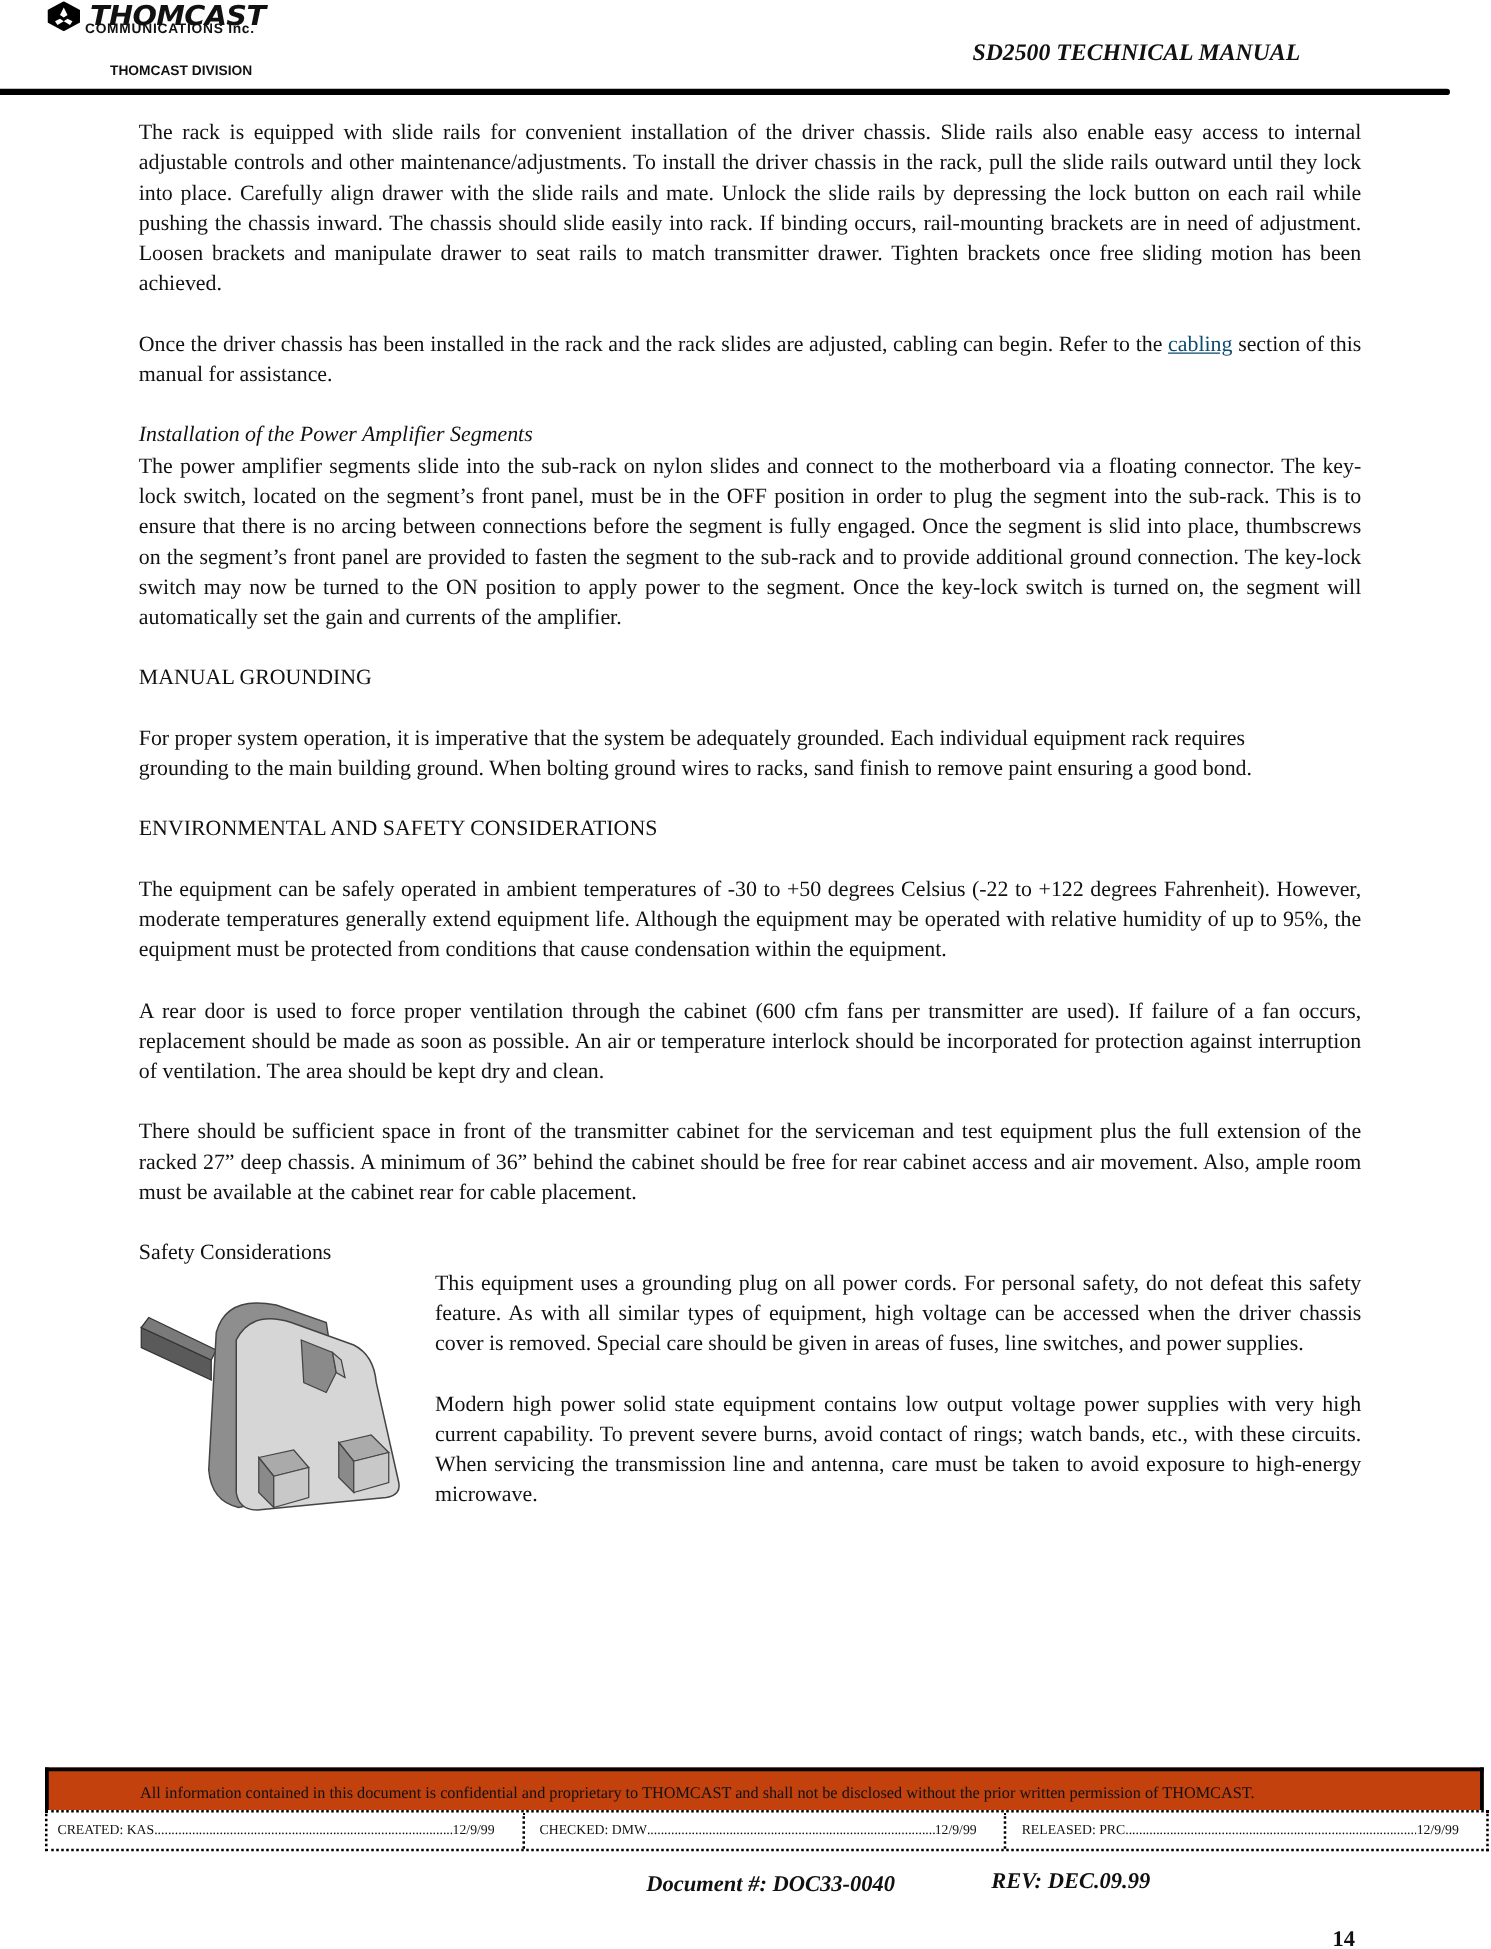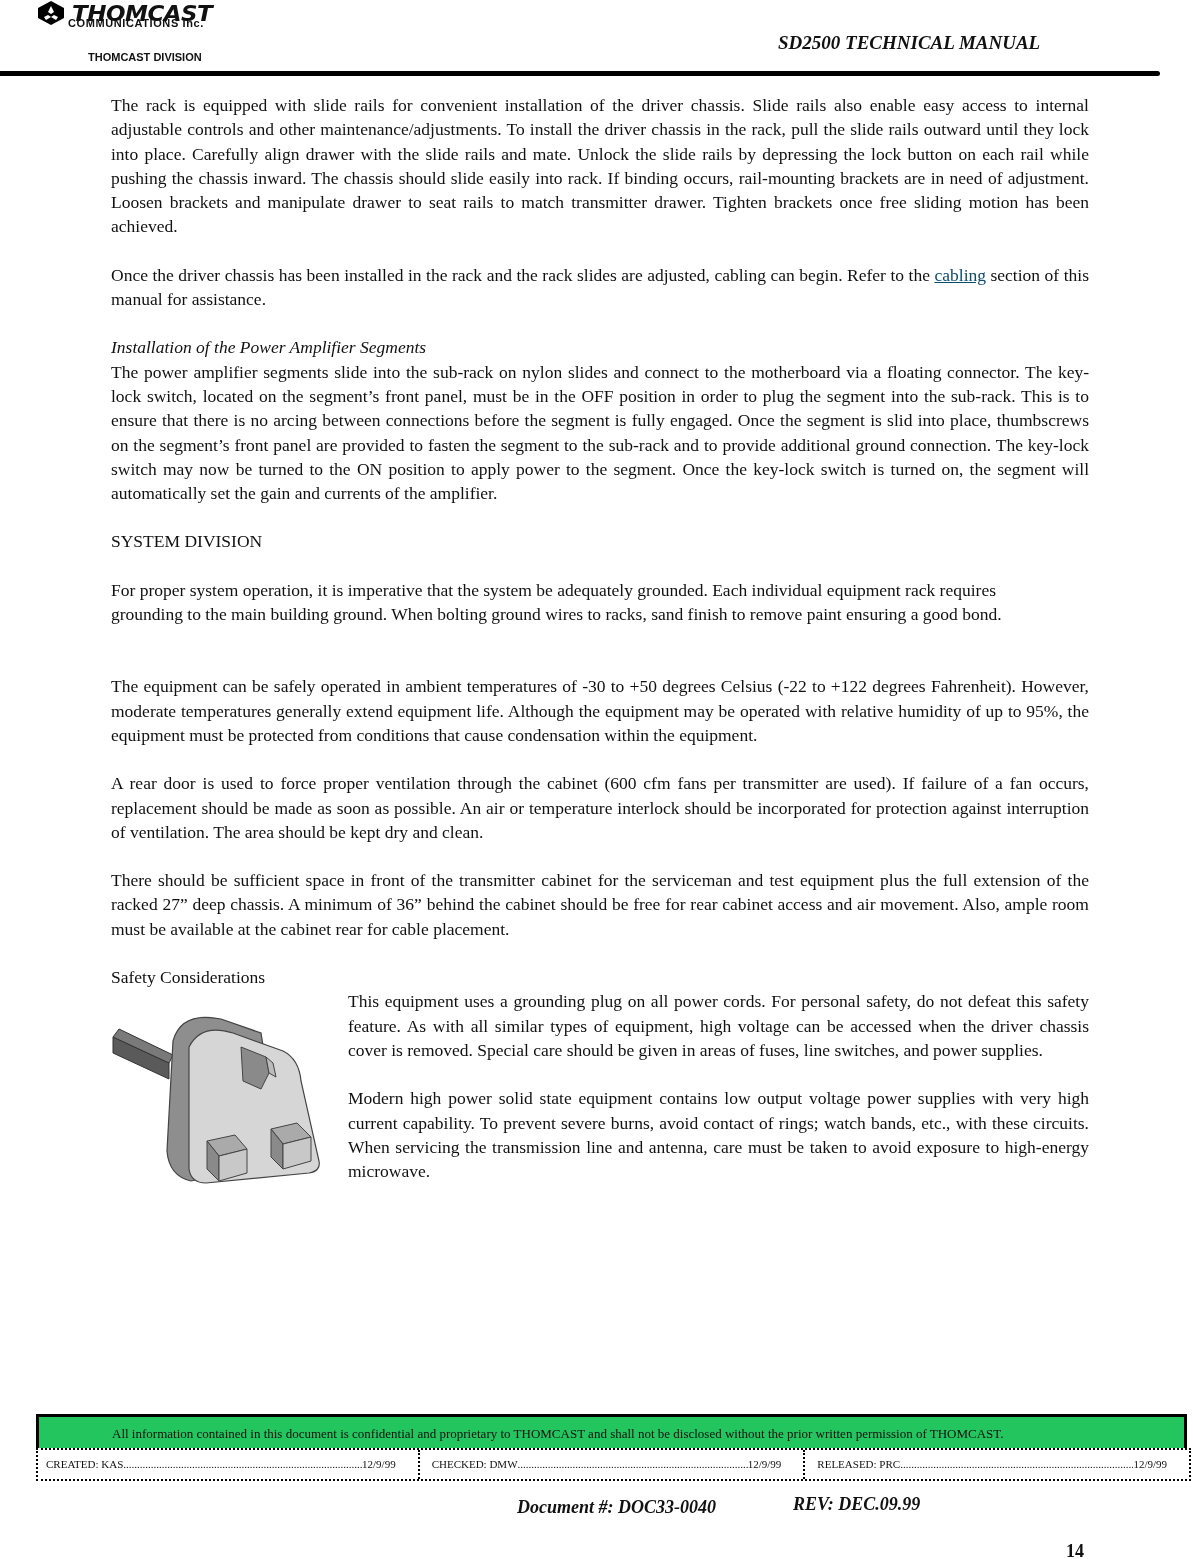--- a/index.html
+++ b/index.html
@@ -44,21 +44,21 @@
 
   .safety-wrap { position: relative; height: 240px; }
   .plug { position: absolute; left: 0; top: 22px; width: 215px; height: 180px; }
   .safety-text { position: absolute; left: 237px; top: 0; width: 741px; }
 
   .footer-box {
     position: absolute; left: 36px; top: 1414px; width: 1155px; height: 68px;
   }
   .conf {
     position: absolute; left: 0; top: 0; width: 1151px; height: 34px;
-    background: #22c55e; border: 3px solid #000; border-bottom: none;
+    background: #c2410c; border: 3px solid #000; border-bottom: none;
     box-sizing: border-box;
     font-size: 13px; line-height: 34px; padding-left: 73px;
   }
   .signoffs {
     position: absolute; left: 0; top: 34px; width: 1155px; height: 33px;
     border: 2px dotted #000; box-sizing: border-box; display: flex;
   }
   .sig {
     flex: 1; font-size: 11px; line-height: 29px; padding-left: 8px; padding-right: 22px;
     display: flex; white-space: nowrap; overflow: hidden;
@@ -101,24 +101,25 @@
 </div>
 
 <div class="content">
   <p class="p">The rack is equipped with slide rails for convenient installation of the driver chassis.  Slide rails also enable easy access to internal adjustable controls and other maintenance/adjustments.  To install the driver chassis in the rack, pull the slide rails outward until they lock into place.  Carefully align drawer with the slide rails and mate.  Unlock the slide rails by depressing the lock button on each rail while pushing the chassis inward.  The chassis should slide easily into rack.  If binding occurs, rail-mounting brackets are in need of adjustment.  Loosen brackets and manipulate drawer to seat rails to match transmitter drawer.  Tighten brackets once free sliding motion has been achieved.</p>
   <div class="gap"></div>
   <p class="p"><span>Once the driver chassis has been installed in the rack and the rack slides are adjusted, cabling can begin.  Refer to the </span><span class="link">cabling</span><span> section of this manual for assistance.</span></p>
   <div class="gap"></div>
   <p class="h ital">Installation of the Power Amplifier Segments</p>
   <p class="p">The power amplifier segments slide into the sub-rack on nylon slides and connect to the motherboard via a floating connector.  The key-lock switch, located on the segment’s front panel, must be in the OFF position in order to plug the segment into the sub-rack.  This is to ensure that there is no arcing between connections before the segment is fully engaged.  Once the segment is slid into place, thumbscrews on the segment’s front panel are provided to fasten the segment to the sub-rack and to provide additional ground connection.  The key-lock switch may now be turned to the ON position to apply power to the segment.  Once the key-lock switch is turned on, the segment will automatically set the gain and currents of the amplifier.</p>
   <div class="gap"></div>
-  <p class="h">SYSTEM DIVISION</p>
+  <p class="h">MANUAL GROUNDING</p>
   <div class="gap"></div>
   <p class="p" style="text-align:left; width:950px;">For proper system operation, it is imperative that the system be adequately grounded.  Each individual equipment rack requires grounding to the main building ground.  When bolting ground wires to racks, sand finish to remove paint ensuring a good bond.</p>
   <div class="gap"></div>
+  <p class="h">ENVIRONMENTAL AND SAFETY CONSIDERATIONS</p>
   <div class="gap"></div>
   <p class="p">The equipment can be safely operated in ambient temperatures of -30 to +50 degrees Celsius (-22 to +122 degrees Fahrenheit).  However, moderate temperatures generally extend equipment life.  Although the equipment may be operated with relative humidity of up to 95%, the equipment must be protected from conditions that cause condensation within the equipment.</p>
   <div class="gap"></div>
   <p class="p">A rear door is used to force proper ventilation through the cabinet (600 cfm fans per transmitter are used).  If failure of a fan occurs, replacement should be made as soon as possible.  An air or temperature interlock should be incorporated for protection against interruption of ventilation.  The area should be kept dry and clean.</p>
   <div class="gap"></div>
   <p class="p">There should be sufficient space in front of the transmitter cabinet for the serviceman and test equipment plus the full extension of the racked 27” deep chassis.  A minimum of 36” behind the cabinet should be free for rear cabinet access and air movement.  Also, ample room must be available at the cabinet rear for cable placement.</p>
   <div class="gap"></div>
   <p class="h">Safety Considerations</p>
   <div class="safety-wrap">
     <svg class="plug" viewBox="0 0 215 180">

